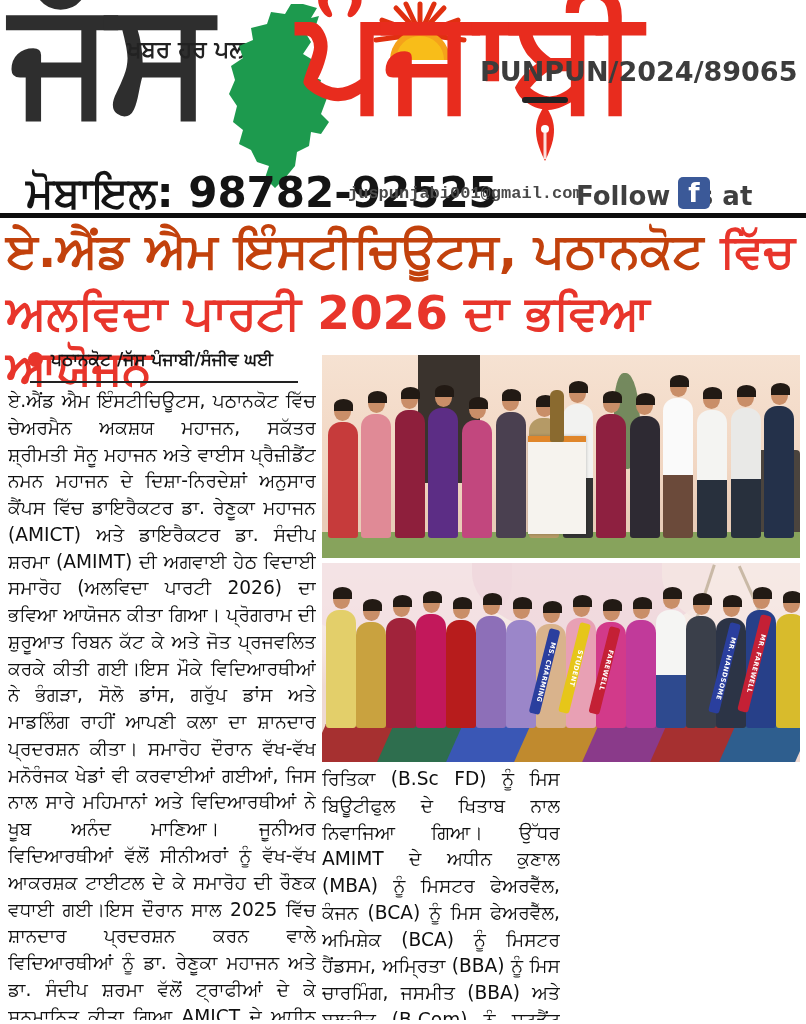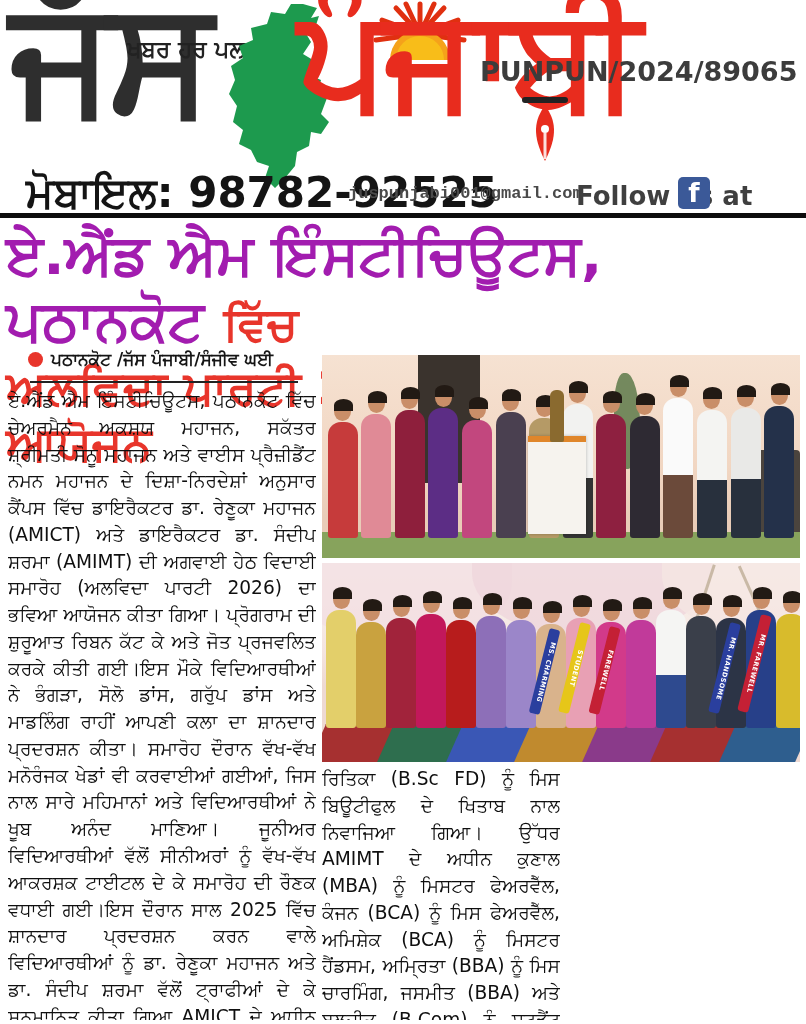--- a/index.html
+++ b/index.html
@@ -22,21 +22,21 @@
   .follow{position:absolute;left:576px;top:181px;font-size:26px;font-weight:600;color:#3f3f3f;}
   .fb-icon{position:absolute;left:678px;top:177px;width:32px;height:32px;background:#3b5998;
            border-radius:5px;color:#fff;font-weight:900;font-size:26px;text-align:center;line-height:32px;}
   .yt-wrap{position:absolute;left:716px;top:180px;font-size:24px;font-weight:800;color:#111;}
   .yt-tube{display:inline-block;background:#d6281e;color:#fff;border-radius:7px;
            padding:0 5px;margin-left:1px;font-size:21px;line-height:27px;}
   .header-rule{position:absolute;left:0;top:213px;width:806px;height:5px;background:#0d0d0d;}
   
   .headline{position:absolute;left:6px;top:222px;width:794px;line-height:1.18;
             font-weight:800;letter-spacing:0px;}
-  .hl1{font-size:56px;color:#a21caf;}
+  .hl1{font-size:48px;color:#c2410c;}
   .hl1-red{font-size:46px;color:#e8352b;}
   .hl2{font-size:47px;color:#e8352b;display:block;margin-top:6px;}
   
   .byline{position:absolute;left:28px;top:349px;font-size:17px;font-weight:800;color:#141414;}
   .byline .dot{display:inline-block;width:15px;height:15px;border-radius:50%;
                background:#e8352b;margin-right:8px;vertical-align:-2px;}
   .byline-rule{position:absolute;left:30px;top:381px;width:268px;height:2px;background:#222;}
   
   .col{position:absolute;font-size:18.6px;line-height:1.44;color:#0f0f0f;
        text-align:justify;overflow:hidden;}

